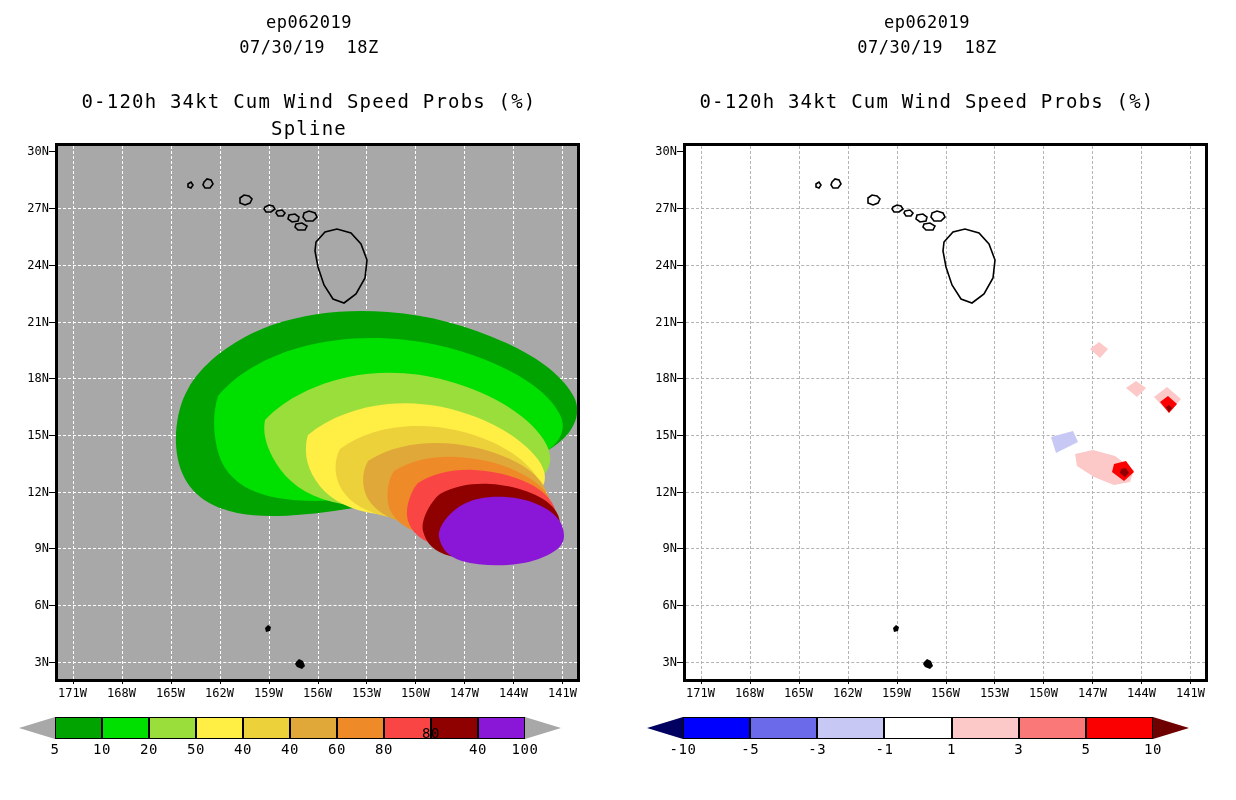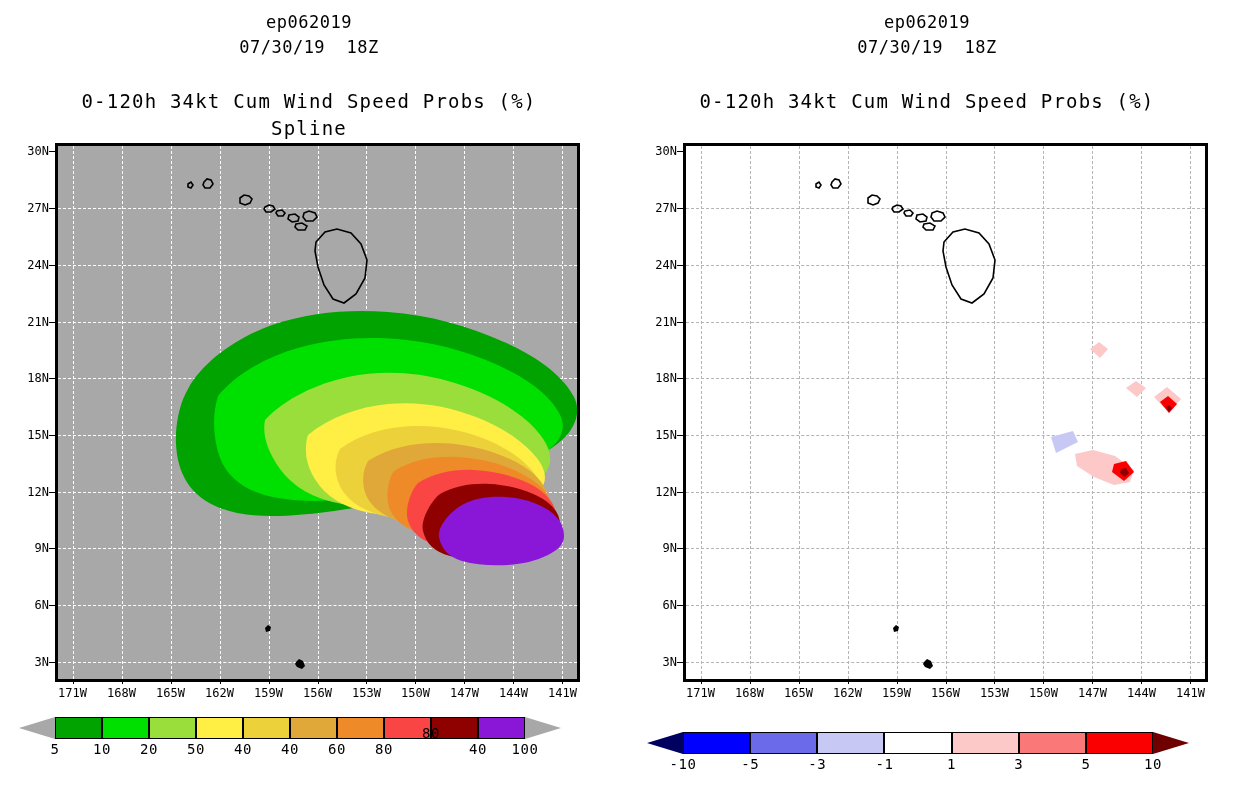--- a/index.html
+++ b/index.html
@@ -345,21 +345,21 @@
         <div class="ylab" style="top: 348.739px; left: -48px; width: 42px;">12N</div>
         <div class="ytick" style="top: 405.474px; left: -6px;"></div>
         <div class="ylab" style="top: 405.474px; left: -48px; width: 42px;">9N</div>
         <div class="ytick" style="top: 462.209px; left: -6px;"></div>
         <div class="ylab" style="top: 462.209px; left: -48px; width: 42px;">6N</div>
         <div class="ytick" style="top: 518.944px; left: -6px;"></div>
         <div class="ylab" style="top: 518.944px; left: -48px; width: 42px;">3N</div>
       </div>
   </div>
 
-  <div class="cbar" id="cbar-right" style="left:65px;top:732px;width:470px;">
+  <div class="cbar" id="cbar-right" style="left:65px;top:717px;width:470px;">
       <div class="arrowL" style="left: -36px; border-top: 11px solid transparent; border-bottom: 11px solid transparent; border-right: 36px solid rgb(0, 0, 96);"></div>
       <div class="arrowR" style="left: 470px; border-top: 11px solid transparent; border-bottom: 11px solid transparent; border-left: 36px solid rgb(110, 0, 0);"></div>
       <div class="cblock" style="left: 0px; width: 67.1429px; background: rgb(0, 0, 255);"></div>
       <div class="cblock" style="left: 67.1429px; width: 67.1429px; background: rgb(106, 106, 234);"></div>
       <div class="cblock" style="left: 134.286px; width: 67.1429px; background: rgb(200, 200, 245);"></div>
       <div class="cblock" style="left: 201.429px; width: 67.1429px; background: rgb(255, 255, 255);"></div>
       <div class="cblock" style="left: 268.571px; width: 67.1429px; background: rgb(252, 200, 200);"></div>
       <div class="cblock" style="left: 335.714px; width: 67.1429px; background: rgb(250, 120, 120);"></div>
       <div class="cblock" style="left: 402.857px; width: 67.1429px; background: rgb(250, 0, 0);"></div>
       <div class="cbtick" style="left: 0px; top: 24px;">-10</div>

